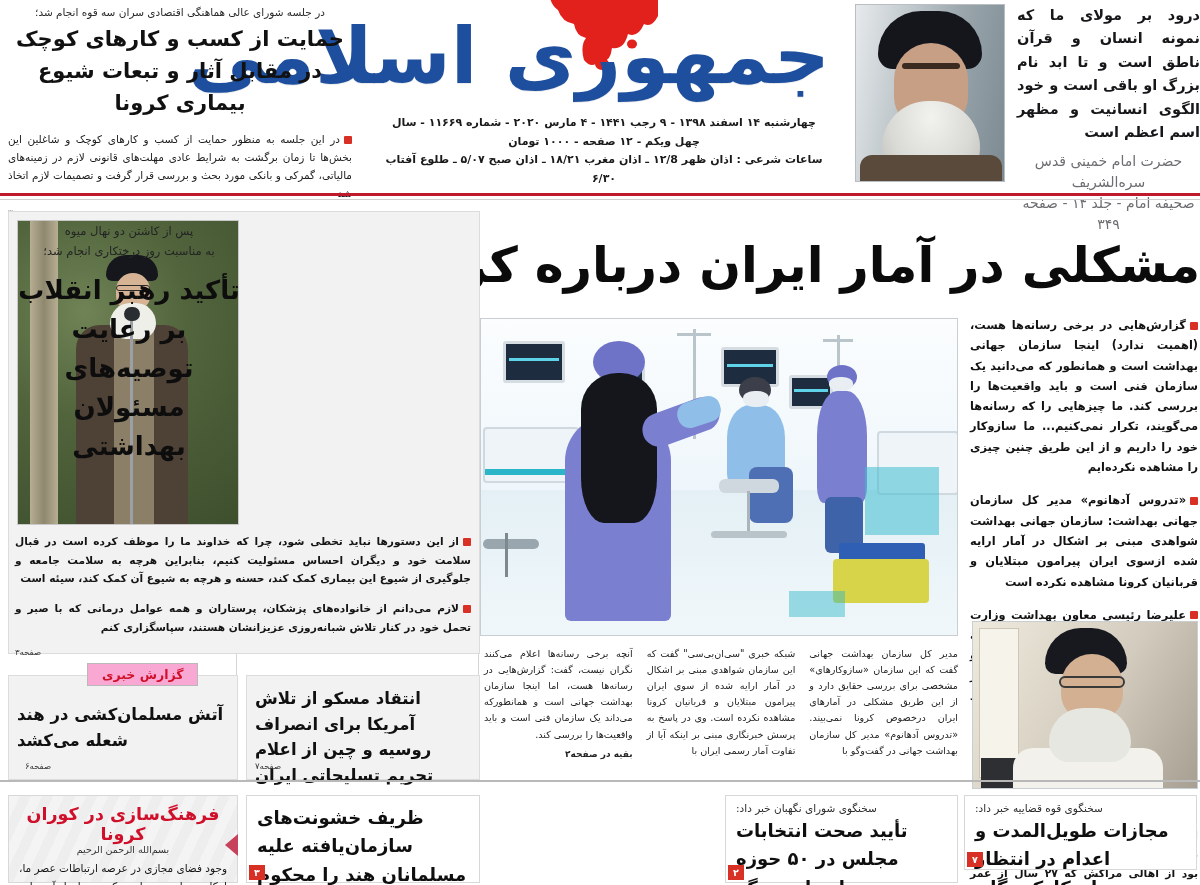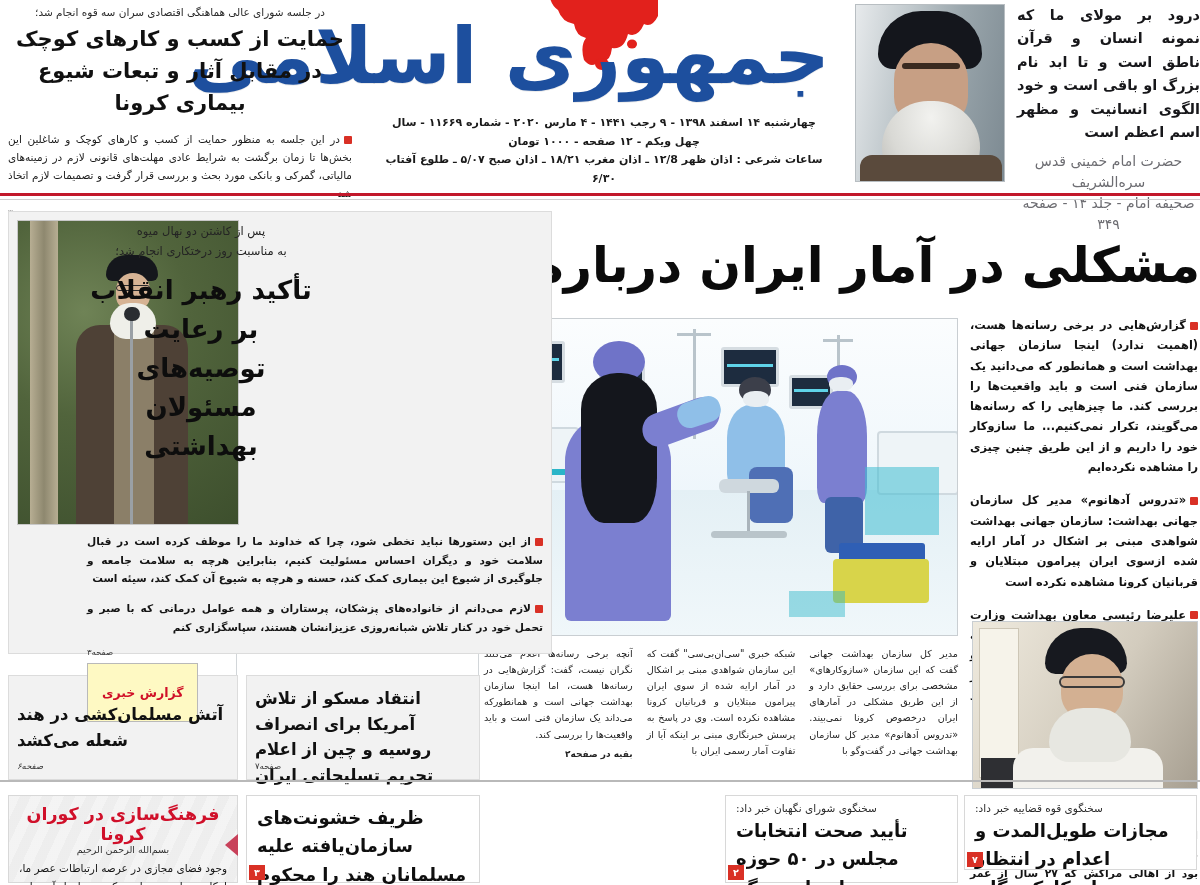--- a/index.html
+++ b/index.html
@@ -105,21 +105,21 @@
 
   
   .photocols { position:absolute; left:484px; top:443px; width:474px; height:112px;
                display:flex; direction:rtl; gap:14px; }
   .photocols .c { flex:1; direction:rtl; text-align:justify; font-size:9.6px; line-height:1.68; color:#1b1b1b;}
   .photocols .c .cont { margin-top:4px; font-weight:700; font-size:9px; color:#222; }
 
   .vsep { position:absolute; width:1px; background:#d2d6d9; }
 
   
-  .leadercol { position:absolute; left:8px; top:8px; width:544px; height:443px;
+  .leadercol { position:absolute; left:8px; top:8px; width:472px; height:443px;
                background:#f2f2f2; border:1px solid #dcdcdc; }
   .leader-photo { position:absolute; left:8px; top:8px; width:222px; height:305px;
                   border:1px solid #c8c8c8; background:#6d7a52; overflow:hidden; }
   .lp-hedge{position:absolute;inset:0;background:
      radial-gradient(circle at 30% 30%, #6f8356 0%, #51643c 40%, #3d4f2d 100%);}
   .lp-trunk{position:absolute;left:12px;top:0;width:28px;height:100%;background:
      linear-gradient(90deg,#b7ae93,#8e886f,#b7ae93);}
   .lp-turban{position:absolute;left:88px;top:34px;width:52px;height:26px;background:#15171c;border-radius:26px 26px 8px 8px;}
   .lp-face{position:absolute;left:98px;top:52px;width:34px;height:38px;background:#d6b394;border-radius:17px 17px 15px 15px;}
   .lp-glass{position:absolute;left:98px;top:64px;width:34px;height:6px;border:1px solid #2a2a2a;border-radius:3px;}
@@ -147,21 +147,21 @@
   .sl-face{position:absolute;left:88px;top:32px;width:62px;height:66px;background:#d3b092;border-radius:31px 31px 26px 26px;}
   .sl-glass{position:absolute;left:86px;top:54px;width:66px;height:12px;border:2px solid #3a3a3a;border-radius:6px;}
   .sl-beard{position:absolute;left:76px;top:86px;width:82px;height:54px;background:#e7e7e1;border-radius:41px 41px 24px 24px;}
   .sl-robe{position:absolute;left:40px;top:126px;width:150px;height:44px;background:#f2f1ec;border-radius:20px 20px 0 0;}
   .sl-shoulder{position:absolute;left:8px;top:136px;width:70px;height:34px;background:#2e2f33;}
   .sl-head { margin-top:10px; text-align:center; font-size:17px; font-weight:800; color:#cc1020; }
   .sl-body { margin-top:7px; direction:rtl; text-align:justify; font-size:10.8px; line-height:1.78; color:#141414; font-weight:600;}
 
   
   .gbox { position:absolute; background:#f2f2f2; border:1px solid #dcdcdc; }
-  .gz-label { position:absolute; background:#fef9c3; border:1px solid #b9b9b9; padding:21px 14px;
+  .gz-label { position:absolute; background:#f9a8d4; border:1px solid #b9b9b9; padding:3px 14px;
               font-size:12.5px; font-weight:800; color:#d01028; }
   .gz-title { direction:rtl; text-align:left; font-size:16.5px; font-weight:700; color:#111; line-height:1.55; }
   .gz-pg { font-size:8.5px; color:#3a3a3a; }
 
   
   .wbox { position:absolute; background:#fff; border:1px solid #d8d8d8; }
   .wb-kicker { direction:rtl; text-align:left; font-size:10.5px; color:#2b2b2b; }
   .wb-head { direction:rtl; text-align:left; font-size:18px; font-weight:700; color:#0f0f0f; line-height:1.58; margin-top:3px;}
   .pgtag { position:absolute; background:#d93025; color:#fff; font-size:9.5px; font-weight:700;
            padding:2px 5px; }
@@ -345,21 +345,21 @@
         <div class="sl-glass"></div>
         <div class="sl-beard"></div>
       </div>
       <div class="sl-head">ابن بطوطه زمان ما</div>
       <div class="sl-body">ابوعبدالله محمد بن عبدالله طنجی معروف به ابن‌بطوطه (۷۰۳-۷۷۹ هـ ق) جهانگردی بود از اهالی مراکش که ۲۷ سال از عمر خود را در سفر به نقاط مختلف جهان ازجمله ایران گذراند. وی</div>
     </div>
 
     <div class="gbox" style="left:8px;top:472px;width:230px;height:105px;">
       <div class="gz-label" style="left:78px;top:-13px;">گزارش خبری</div>
       <div class="gz-title" style="position:absolute;right:10px;top:26px;width:210px;">آتش مسلمان‌کشی در هند شعله می‌کشد</div>
-      <div class="gz-pg" style="position:absolute;left:8px;bottom:8px;font-style:italic;">صفحه۶</div>
+      <div class="gz-pg" style="position:absolute;left:16px;bottom:8px;">صفحه۶</div>
     </div>
 
     <div class="gbox" style="left:246px;top:472px;width:234px;height:105px;">
       <div class="gz-title" style="position:absolute;right:10px;top:10px;width:214px;">انتقاد مسکو از تلاش آمریکا برای انصراف روسیه و چین از اعلام تحریم تسلیحاتی ایران</div>
       <div class="gz-pg" style="position:absolute;left:8px;bottom:8px;">صفحه۷</div>
     </div>
 
     <div class="wbox" style="right:242px;top:592px;width:233px;height:88px;padding:6px 10px 0 10px;">
       <div class="wb-kicker">سخنگوی شورای نگهبان خبر داد:</div>
       <div class="wb-head">تأیید صحت انتخابات مجلس در ۵۰ حوزه انتخابیه دیگر</div>

